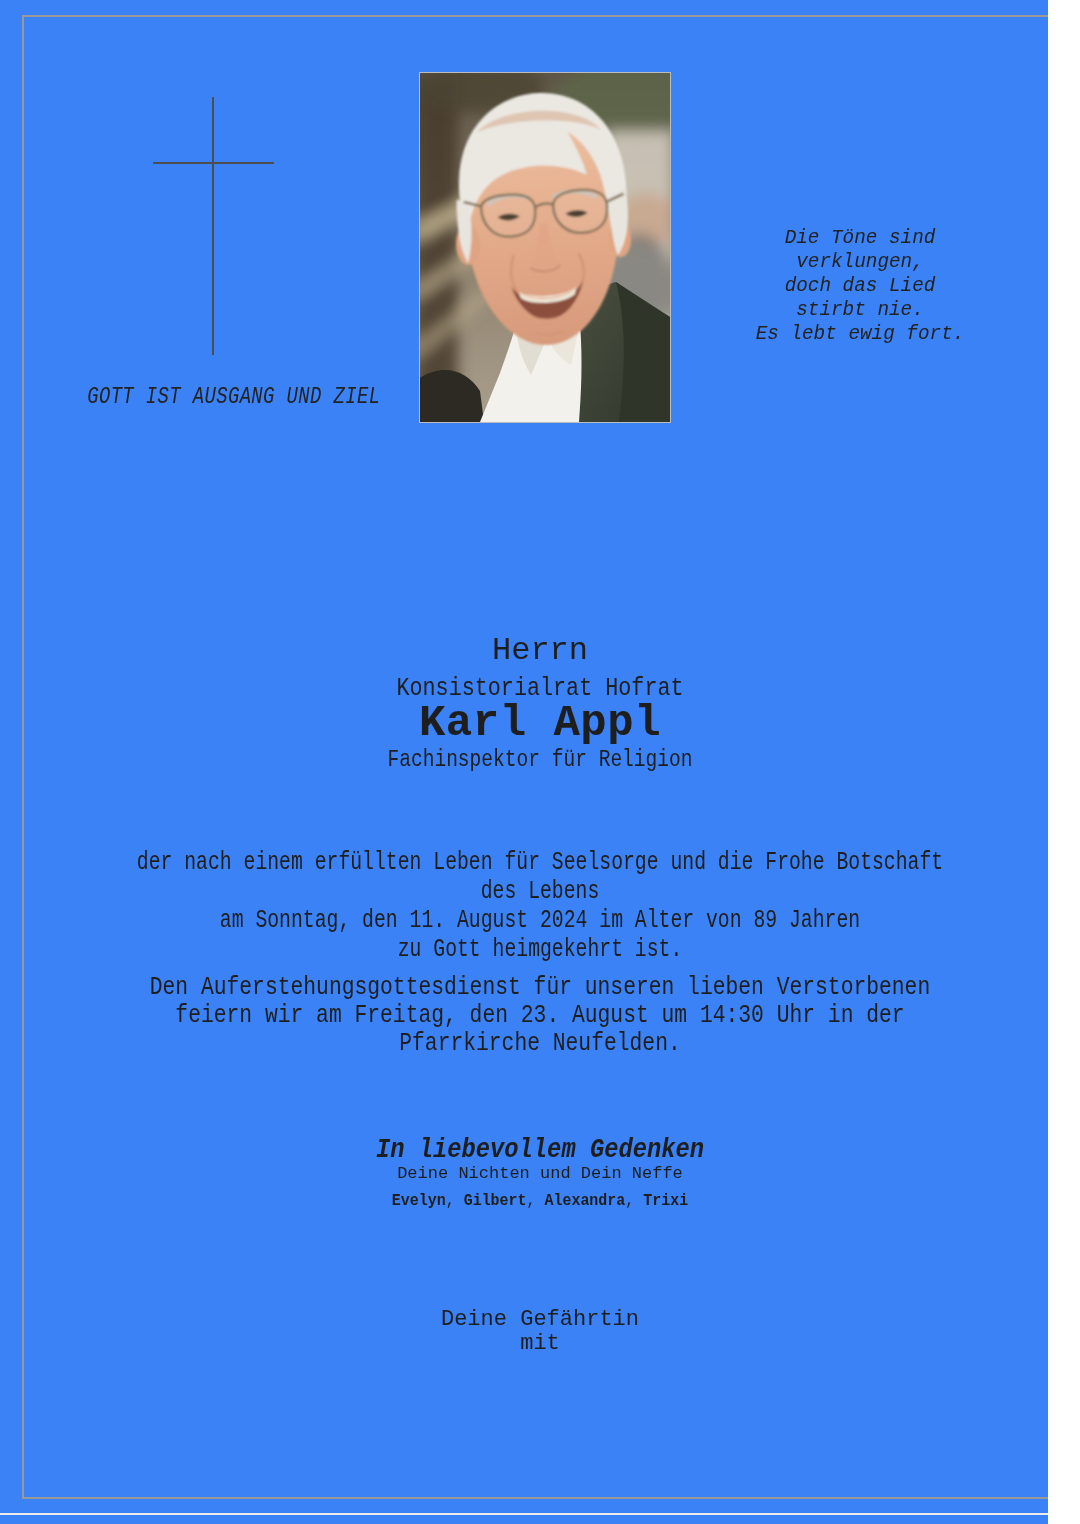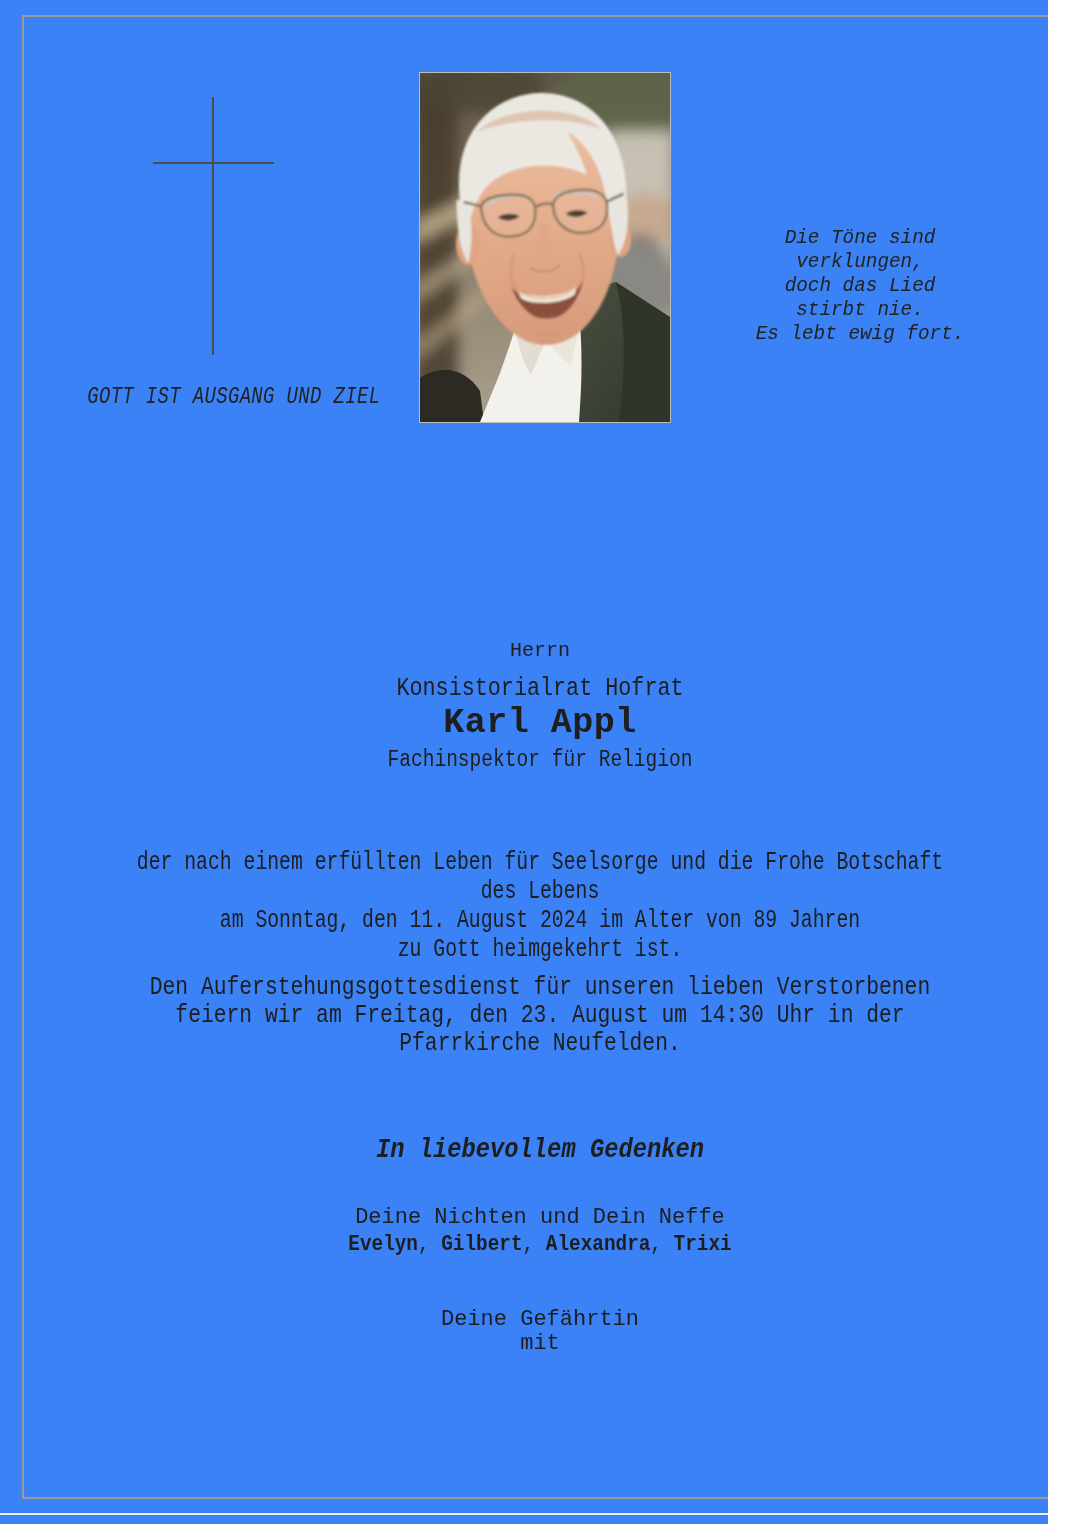--- a/index.html
+++ b/index.html
@@ -90,23 +90,23 @@
     white-space: nowrap;
     color: #222;
   }
   .centerline {
     position: absolute;
     left: 0;
     width: 1080px;
     text-align: center;
   }
   .intro       { top: 537px;  font-size: 22px; line-height: 26px; }
-  .salutation  { top: 638px;  font-size: 20px; line-height: 26px; }
+  .salutation  { top: 638px;  font-size: 32px; line-height: 26px; }
   .honorific   { top: 675px;  font-size: 25px; line-height: 27px; transform: scaleX(0.87); }
-  .name        { top: 700px;  font-size: 35px; line-height: 46px; font-weight: bold; margin: 0; letter-spacing: 0.5px; }
+  .name        { top: 700px;  font-size: 44px; line-height: 46px; font-weight: bold; margin: 0; letter-spacing: 0.5px; }
   .profession  { top: 747px;  font-size: 23px; line-height: 26px; transform: scaleX(0.85); }
   .para {
     position: absolute;
     left: 0;
     width: 1080px;
     text-align: center;
     font-size: 26px;
     line-height: 29px;
   }
   .life    { top: 848px; transform: scaleX(0.76); }
@@ -119,24 +119,24 @@
     text-align: center;
     font-size: 27px;
     line-height: 30px;
     font-weight: bold;
     font-style: italic;
     transform: scaleX(0.88);
   }
   .relatives {
     position: absolute;
     left: 0;
-    top: 1204px;
-    width: 1080px;
-    text-align: center;
-    font-size: 22px;
+    top: 1160px;
+    width: 1080px;
+    text-align: center;
+    font-size: 17px;
     line-height: 27px;
   }
   .names-line { transform: scaleX(0.88); }
   .companion {
     position: absolute;
     left: 0;
     top: 1308px;
     width: 1080px;
     text-align: center;
     font-size: 22px;

